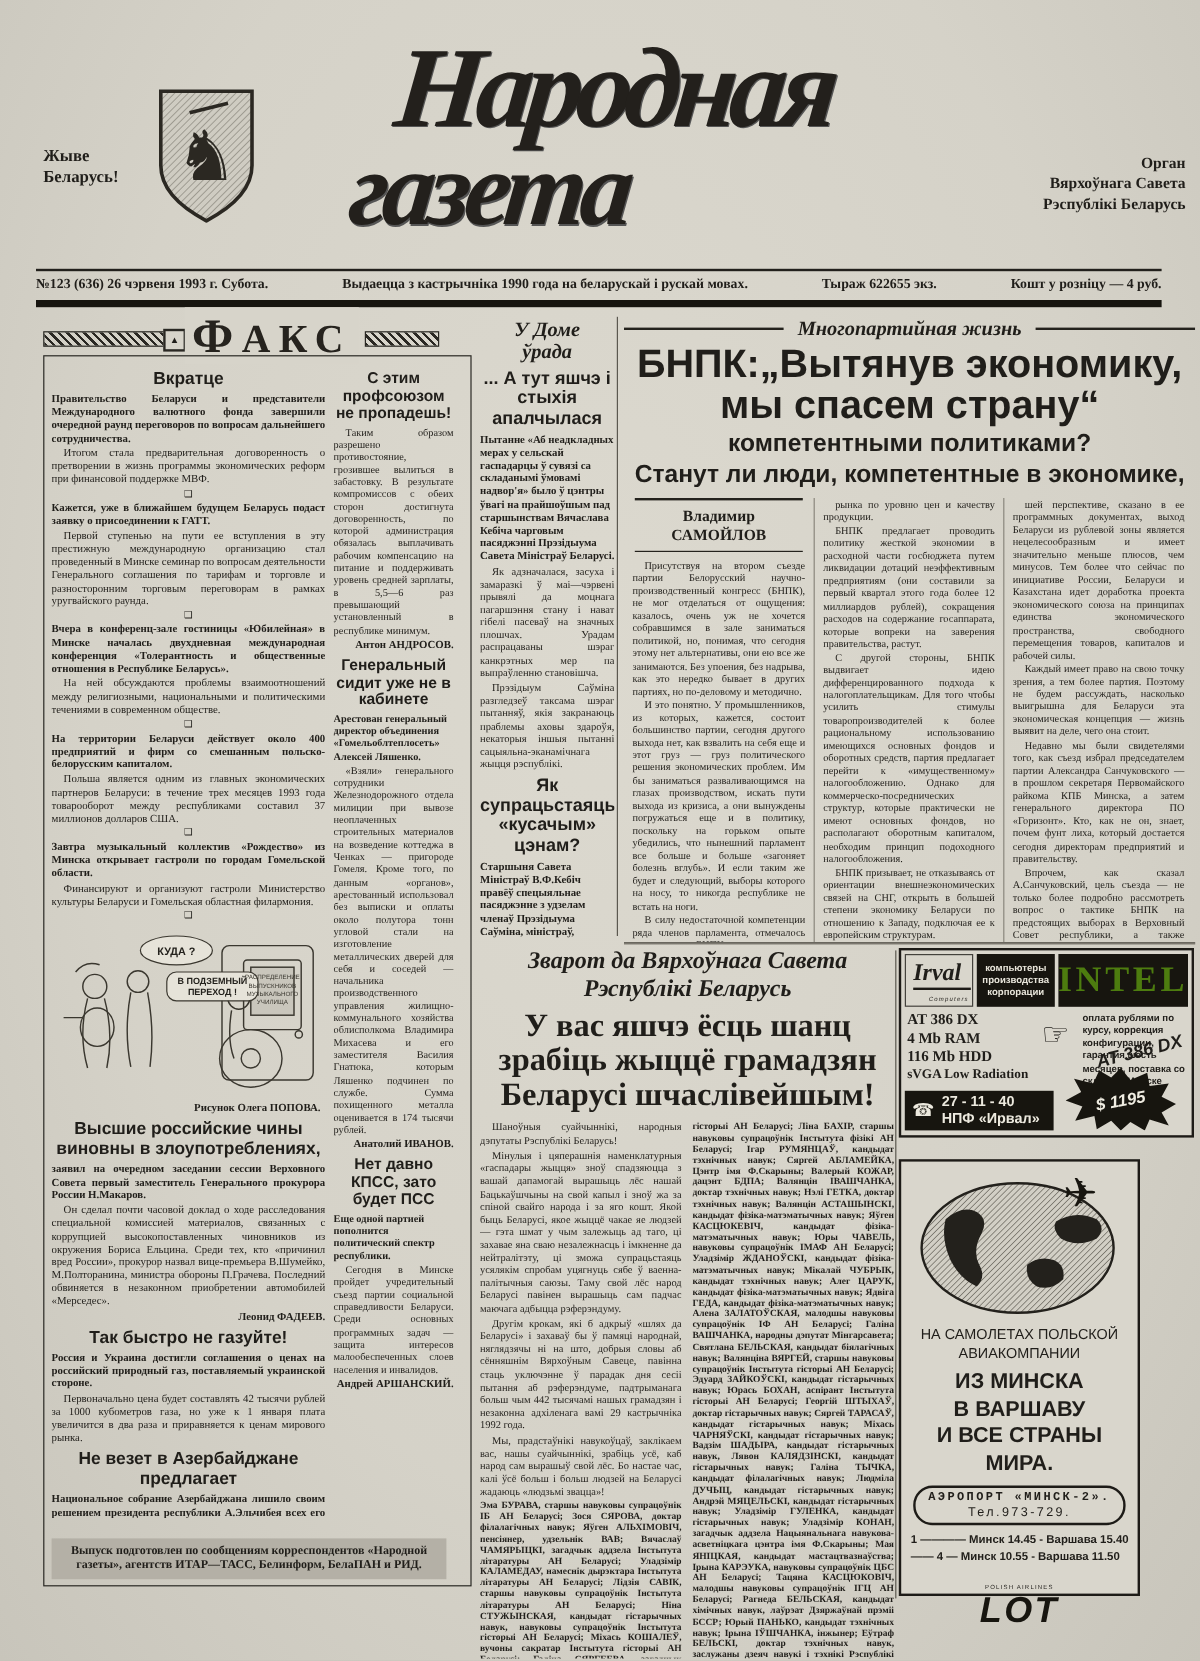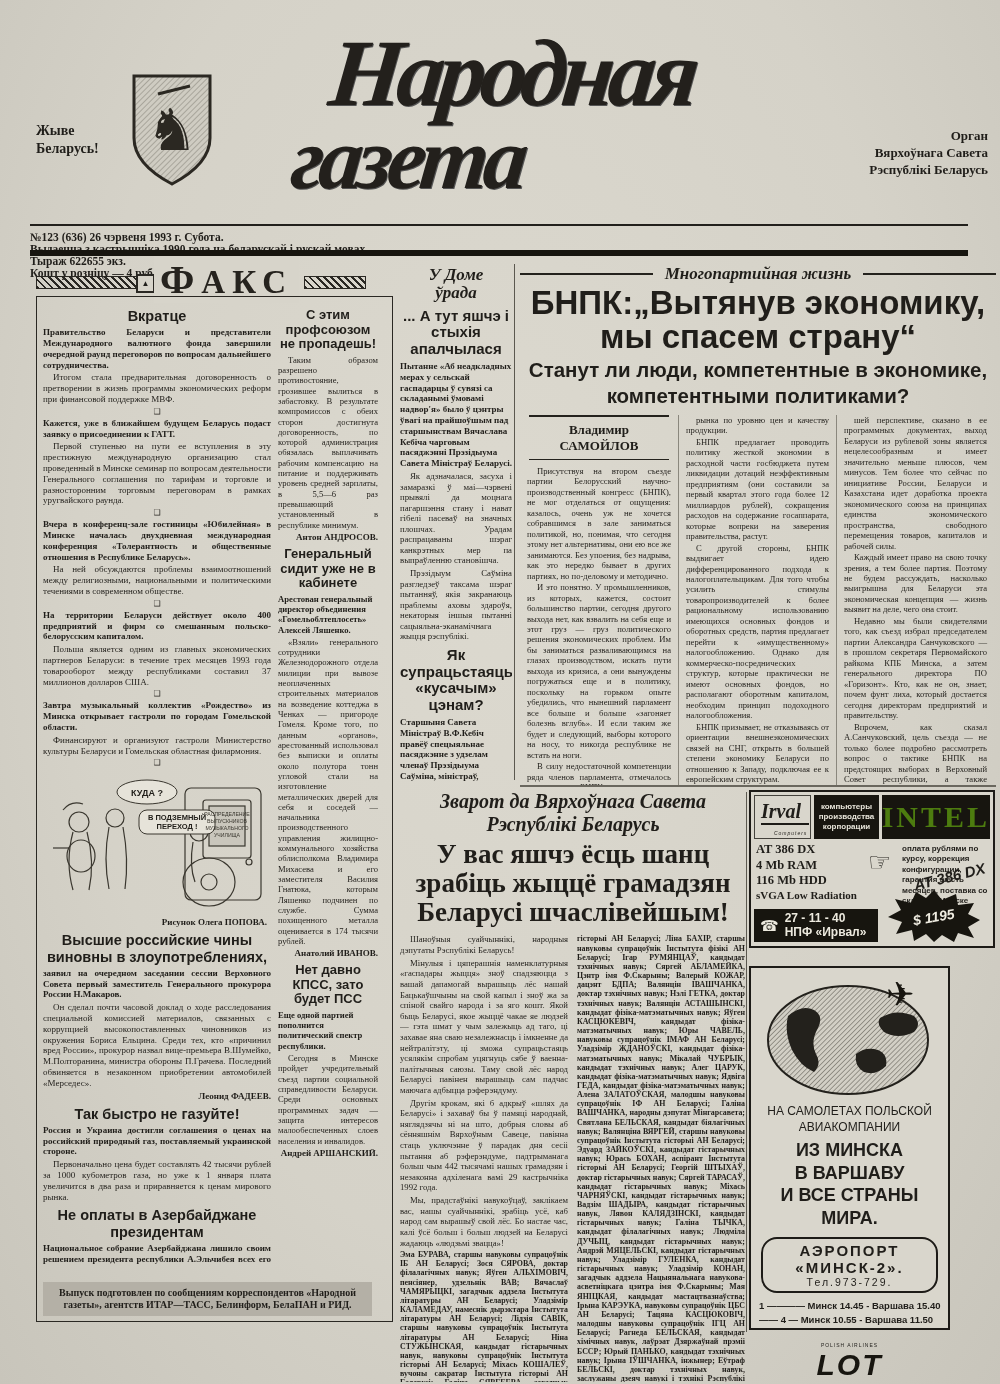--- a/index.html
+++ b/index.html
@@ -7,21 +7,21 @@
     background:#d7d4ca;
     background-image:radial-gradient(ellipse at 50% 40%, #dcd9cf 0%, #d5d2c8 60%, #c8c5bb 100%);
     font-family:"Liberation Serif", serif;color:#201e1a;overflow:hidden;}
   .abs{position:absolute;}
   
   #motto{left:36px;top:122px;font-weight:bold;font-size:14px;line-height:1.25;}
   #pahonia{left:128px;top:72px;width:88px;height:118px;}
   #logo1{left:330px;top:18px;font-size:95px;font-weight:bold;font-style:italic;letter-spacing:-6px;transform:skewX(-6deg);color:#23201c;text-shadow:1px 1px 0 #555;}
   #logo2{left:292px;top:108px;font-size:88px;font-weight:bold;font-style:italic;letter-spacing:-5px;transform:skewX(-6deg);color:#23201c;text-shadow:1px 1px 0 #555;}
   #organ{right:12px;top:128px;text-align:right;font-weight:bold;font-size:13px;line-height:1.3;}
-  #dateline{left:30px;top:224px;width:938px;border-top:2px solid #22201c;display:flex;justify-content:space-between;align-items:flex-start;padding-top:5px;font-weight:bold;font-size:11.5px;flex-direction:column;}
+  #dateline{left:30px;top:224px;width:938px;border-top:2px solid #22201c;display:flex;justify-content:space-between;align-items:flex-start;padding-top:5px;font-weight:bold;font-size:11.5px;}
   #thickbar{left:30px;top:250px;width:938px;height:6px;background:#17150f;}
   
   #fax-header{left:36px;top:260px;width:330px;height:32px;}
   #fax-header .hatch{position:absolute;top:16px;height:11px;background:repeating-linear-gradient(45deg,#2a2823 0 2px,transparent 2px 5px);border:1px solid #2a2823;}
   #fax-header .hatch.l{left:0;width:120px;}
   #fax-header .hatch.r{right:0;width:60px;}
   #fax-title{position:absolute;left:118px;top:-4px;background:#d7d4ca;padding:0 6px;font-weight:bold;letter-spacing:7px;color:#26231e;}
   #fax-title .f1{font-size:40px;}
   #fax-title .f2{font-size:33px;}
   #fax-sq{position:absolute;left:100px;top:14px;width:15px;height:15px;border:2px solid #2a2823;background:#d7d4ca;display:flex;align-items:center;justify-content:center;font-size:8px;}
@@ -83,21 +83,21 @@
   #intel-bullets{flex:1;font-family:"Liberation Sans",sans-serif;font-size:8px;font-weight:bold;line-height:1.3;padding-top:2px;}
   .intel-row3{position:relative;margin-top:2px;height:34px;}
   #intel-phone{position:absolute;left:0;bottom:0;width:124px;background:#17150f;color:#ece9de;display:flex;align-items:center;gap:6px;padding:3px 6px;box-sizing:border-box;}
   #intel-phone .num{font-weight:bold;font-size:12px;line-height:1.15;font-family:"Liberation Sans",sans-serif;}
   #intel-scribble{position:absolute;right:4px;top:-40px;font-style:italic;font-weight:bold;font-size:15px;transform:rotate(-14deg);font-family:"Liberation Sans",sans-serif;}
   #intel-star{position:absolute;right:10px;top:-18px;width:92px;height:52px;}
   #lot{left:749px;top:966px;width:201px;height:364px;border:2px solid #1d1b17;box-sizing:border-box;padding:6px 4px;text-align:center;background:#d9d6cc;}
   #lot .l1{font-family:"Liberation Sans",sans-serif;font-size:12px;line-height:1.3;margin-top:2px;}
   #lot .l2{font-family:"Liberation Sans",sans-serif;font-weight:bold;font-size:18px;line-height:1.25;margin-top:4px;}
   #lot-box{border:2px solid #1d1b17;border-radius:16px;margin:8px 6px 6px;padding:3px 0;}
-  #lot-box .a{font-weight:bold;font-size:15px;letter-spacing:2px;font-family:Liberation Sans, sans-serif;}
+  #lot-box .a{font-weight:bold;font-size:10px;letter-spacing:2px;font-family:Liberation Mono, monospace;}
   #lot-box .t{font-size:10.5px;letter-spacing:2px;font-family:"Liberation Sans",sans-serif;}
   #lot-sched{text-align:left;font-family:"Liberation Sans",sans-serif;font-weight:bold;font-size:9.5px;line-height:1.5;padding-left:4px;margin-top:2px;}
   #lot-logo{margin-top:14px;}
   #lot-logo .pa{font-size:5px;letter-spacing:1px;font-family:"Liberation Sans",sans-serif;}
   #lot-logo .lt{font-weight:bold;font-style:italic;font-size:30px;letter-spacing:2px;font-family:"Liberation Sans",sans-serif;color:#17150f;}
   .rule-under-main{left:520px;top:786px;width:476px;height:1px;background:#6a675e;}
   svg text{font-family:"Liberation Sans",sans-serif;}
 </style>
 </head>
 <body>
@@ -225,21 +225,21 @@
             </div>
 
             <div class="fx-art">
               <div class="fx-h">Так быстро не газуйте!</div>
               <p class="fx-lead">Россия и Украина достигли соглашения о ценах на российский природный газ, поставляемый украинской стороне.</p>
               <p class="fx-body">Первоначально цена будет составлять 42 тысячи рублей за 1000 кубометров газа, но уже к 1 января плата увеличится в два раза и приравняется к ценам мирового рынка.</p>
 
             </div>
 
             <div class="fx-art">
-              <div class="fx-h">Не оплаты в Азербайджане президентам</div>
+              <div class="fx-h">Не везет в Азербайджане предлагает</div>
               <p class="fx-lead">Национальное собрание Азербайджана лишило своим решением президента республики А.Эльчибея всех его полномочий.</p>
 
             </div>
 
           </div>
       </div>
 
       <div id="fax-colB">
         <div>
 
@@ -286,22 +286,22 @@
   <div class="abs vrule" style="left:514px;top:264px;height:516px;"></div>
 
   <div class="abs" id="main">
     <div class="kickrow">
       <div class="line"></div>
       <div class="ktext">Многопартийная жизнь</div>
       <div class="line"></div>
     </div>
     <h1>БНПК:„Вытянув экономику,</h1>
     <h1>мы спасем страну“</h1>
+    <h2>компетентными политиками?</h2>
     <h2>Станут ли люди, компетентные в экономике,</h2>
-    <h2>компетентными политиками?</h2>
     <div id="main-cols">
       <div class="mcol">
         <div id="byline">Владимир САМОЙЛОВ</div>
         <div>
 
         <p>Присутствуя на втором съезде партии Белорусский научно-производственный конгресс (БНПК), не мог отделаться от ощущения: казалось, очень уж не хочется собравшимся в зале заниматься политикой, но, понимая, что сегодня этому нет альтернативы, они ею все же занимаются. Без упоения, без надрыва, как это нередко бывает в других партиях, но по-деловому и методично.</p>
             <p>И это понятно. У промышленников, из которых, кажется, состоит большинство партии, сегодня другого выхода нет, как взвалить на себя еще и этот груз — груз политического решения экономических проблем. Им бы заниматься разваливающимся на глазах производством, искать пути выхода из кризиса, а они вынуждены погружаться еще и в политику, поскольку на горьком опыте убедились, что нынешний парламент все больше и больше «загоняет болезнь вглубь». И если таким же будет и следующий, выборы которого на носу, то никогда республике не встать на ноги.</p>
             <p>В силу недостаточной компетенции ряда членов парламента, отмечалось на съезде БНПК, экономические проблемы оказались отодвинутыми на второй план, их вытеснили политические баталии, на которые уходит основное время. Происходит топтание на месте в ключевых вопросах перехода к рынку.</p>
           </div>
       </div>

